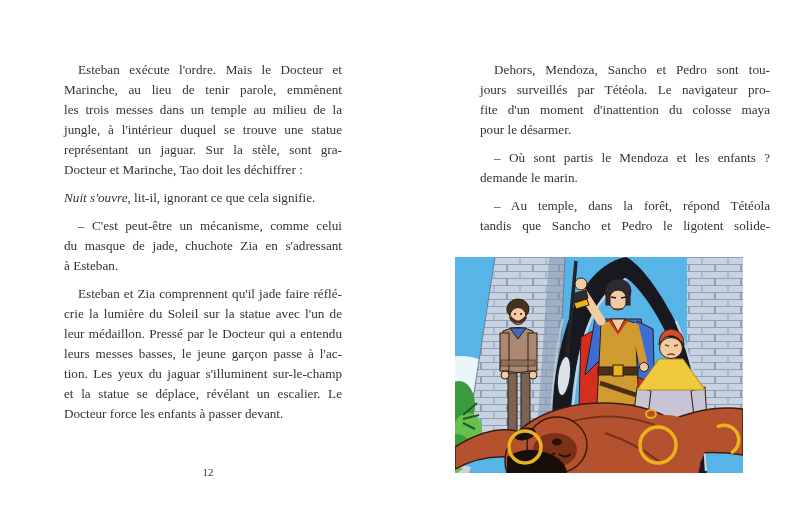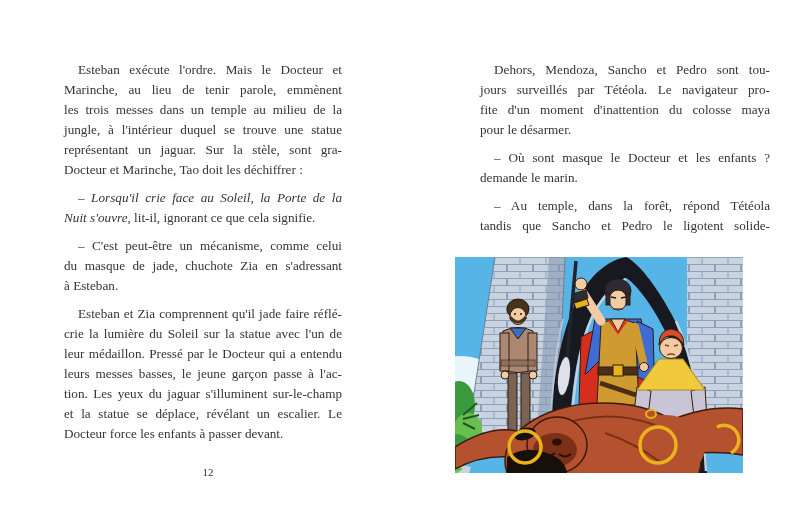--- a/index.html
+++ b/index.html
@@ -37,21 +37,20 @@
     <div class="textcol">
         <div class="para">
           <div class="line first"><span>Esteban exécute l'ordre. Mais le Docteur et</span></div>
           <div class="line"><span>Marinche, au lieu de tenir parole, emmènent</span></div>
           <div class="line"><span>les trois messes dans un temple au milieu de la</span></div>
           <div class="line"><span>jungle, à l'intérieur duquel se trouve une statue</span></div>
           <div class="line"><span>représentant un jaguar. Sur la stèle, sont gra-</span></div>
           <div class="line last"><span>Docteur et Marinche, Tao doit les déchiffrer :</span></div>
         </div>
         <div class="para">
-          <div class="line first"><span>– </span><span class="it">Lorsqu'il crie face au Soleil, la Porte de la</span></div>
           <div class="line last"><span class="it">Nuit s'ouvre</span><span>, lit-il, ignorant ce que cela signifie.</span></div>
         </div>
         <div class="para">
           <div class="line first"><span>– C'est peut-être un mécanisme, comme celui</span></div>
           <div class="line"><span>du masque de jade, chuchote Zia en s'adressant</span></div>
           <div class="line last"><span>à Esteban.</span></div>
         </div>
         <div class="para">
           <div class="line first"><span>Esteban et Zia comprennent qu'il jade faire réflé-</span></div>
           <div class="line"><span>crie la lumière du Soleil sur la statue avec l'un de</span></div>
@@ -67,21 +66,21 @@
 
   <div class="page right">
     <div class="textcol">
         <div class="para">
           <div class="line first"><span>Dehors, Mendoza, Sancho et Pedro sont tou-</span></div>
           <div class="line"><span>jours surveillés par Tétéola. Le navigateur pro-</span></div>
           <div class="line"><span>fite d'un moment d'inattention du colosse maya</span></div>
           <div class="line last"><span>pour le désarmer.</span></div>
         </div>
         <div class="para">
-          <div class="line first"><span>– Où sont masque le Docteur et les enfants ?</span></div>
+          <div class="line first"><span>– Où sont partis le Mendoza et les enfants ?</span></div>
           <div class="line last"><span>demande le marin.</span></div>
         </div>
         <div class="para">
           <div class="line first"><span>– Au temple, dans la forêt, répond Tétéola</span></div>
           <div class="line"><span>tandis que Sancho et Pedro le ligotent solide-</span></div>
         </div>
       </div>
 
     <div class="illus">
       <svg viewBox="0 0 288 216" xmlns="http://www.w3.org/2000/svg">

